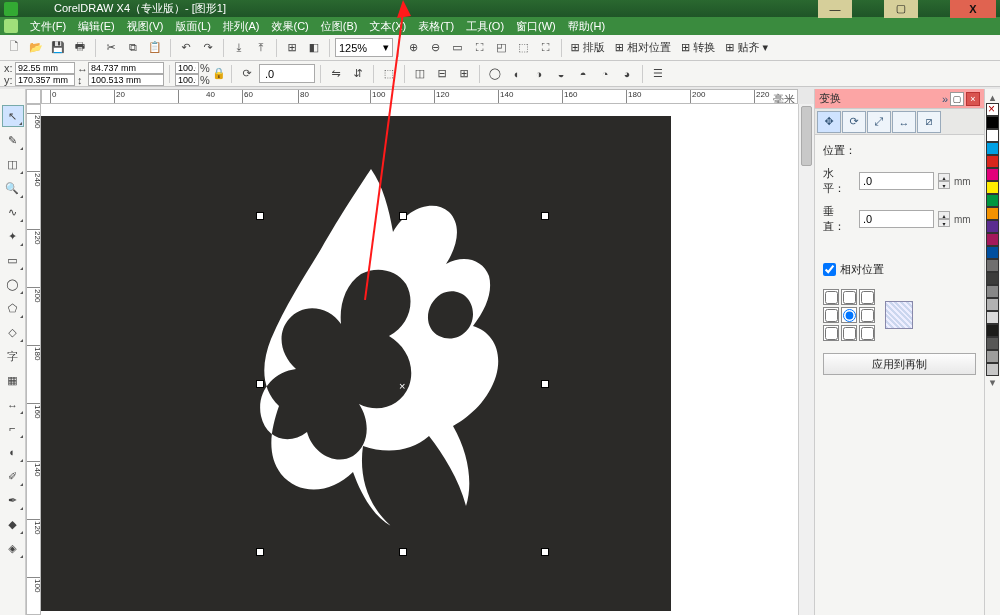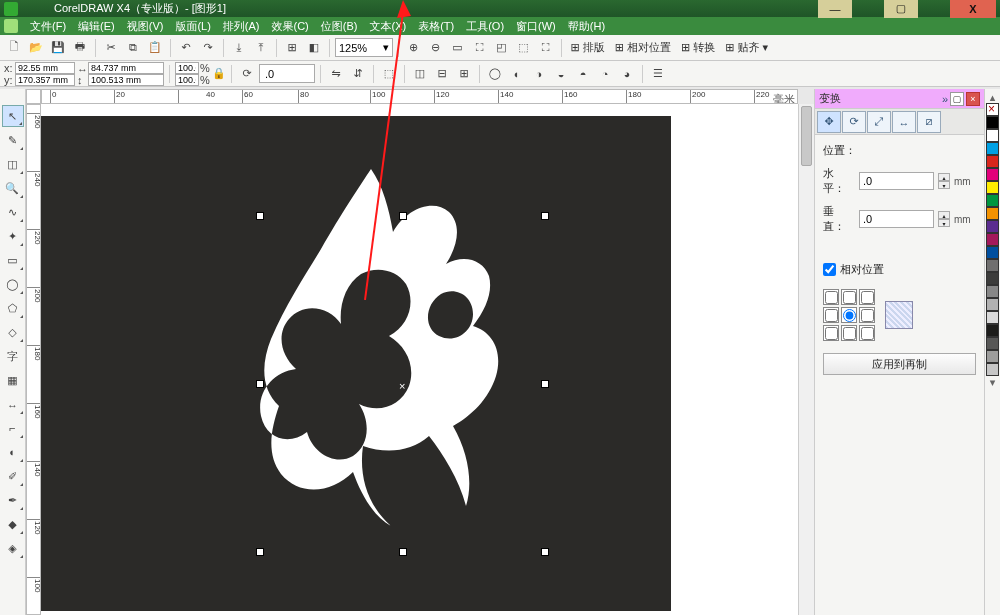--- a/index.html
+++ b/index.html
@@ -42,21 +42,21 @@
 .canvas-wrap { position: absolute; top: 104px; left: 41px; right: 202px; bottom: 0; background: #fff; overflow: hidden; }
 .canvas-bg { position: absolute; top: 12px; left: 0; width: 630px; height: 495px; background: #2b2a28; }
 .char { position: absolute; left: 170px; top: 50px; width: 320px; height: 380px; fill: #fff; }
 .sel-handle { position: absolute; width: 8px; height: 8px; background: #fff; border: 1px solid #000; }
 .sel-center { position: absolute; width: 8px; height: 8px; }
 .arrow { position: absolute; left: 339px; top: 0; width: 80px; height: 300px; pointer-events: none; z-index: 5; }
 .scroll-v { position: absolute; top: 104px; right: 186px; bottom: 0; width: 16px; background: #f0f0f0; border-left: 1px solid #ccc; }
 .scroll-v .thumb { position: absolute; top: 2px; left: 2px; right: 2px; height: 60px; background: #c8c8c8; border: 1px solid #aaa; border-radius: 2px; }
 .right-panel { position: absolute; top: 89px; right: 0; bottom: 0; width: 186px; background: #f5f5f3; border-left: 1px solid #ccc; display: flex; }
 .docker { flex: 1; display: flex; flex-direction: column; }
-.docker-title { height: 20px; background: #f0abfc; border-bottom: 1px solid #ccc; display: flex; align-items: center; padding: 0 4px; color: #333; }
+.docker-title { height: 20px; background: #fca5a5; border-bottom: 1px solid #ccc; display: flex; align-items: center; padding: 0 4px; color: #333; }
 .docker-title .spacer { flex: 1; }
 .docker-title .db-btn { width: 14px; height: 14px; border: 1px solid #999; background: #fff; margin-left: 2px; display: flex; align-items: center; justify-content: center; font-size: 9px; }
 .docker-title .db-btn.close { background: #d9534f; color: #fff; border-color: #b33; }
 .docker-tabs { height: 26px; background: #e8e8e6; display: flex; align-items: center; padding: 2px; gap: 1px; border-bottom: 1px solid #ccc; }
 .dt { width: 24px; height: 22px; border: 1px solid #9ab; background: #eef4fa; display: flex; align-items: center; justify-content: center; color: #357; }
 .dt.active { background: #cfe3ff; }
 .docker-body { flex: 1; padding: 8px; display: flex; flex-direction: column; gap: 8px; color: #222; }
 .field-row { display: flex; align-items: center; gap: 4px; }
 .field-row .lbl { width: 32px; }
 .spin { flex: 1; height: 18px; border: 1px solid #aaa; background: #fff; display: flex; align-items: center; padding: 0 3px; }

